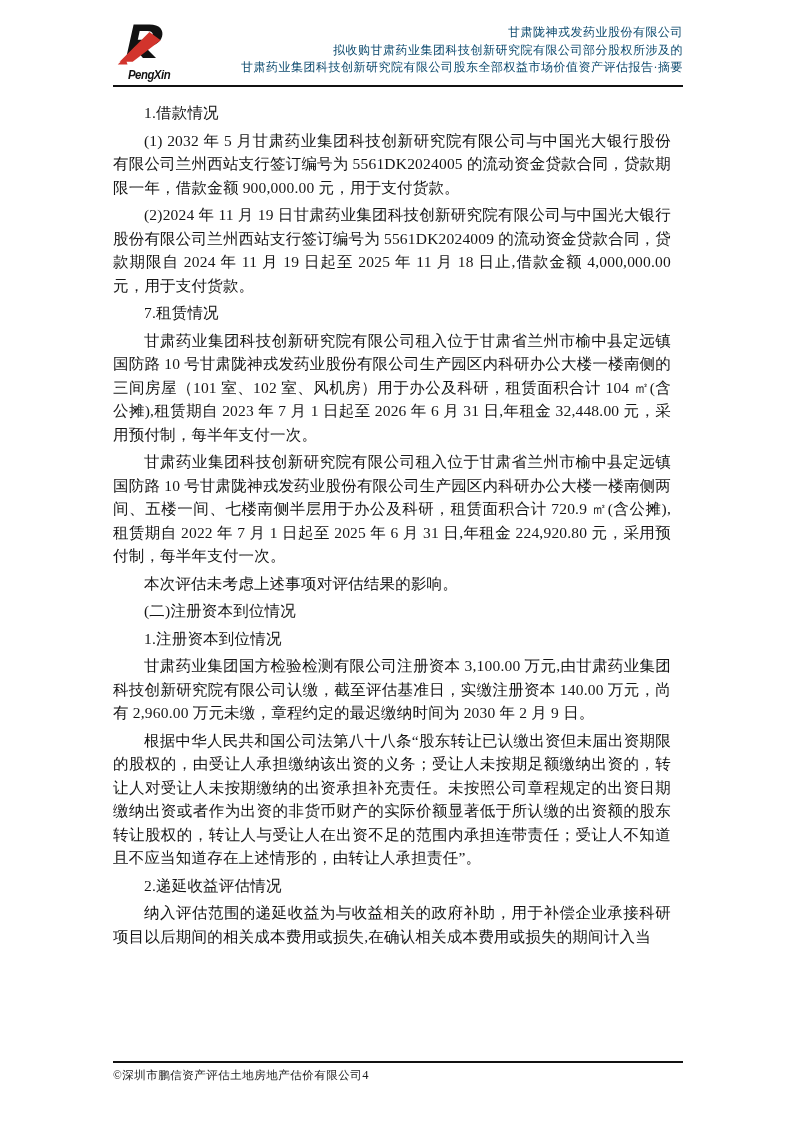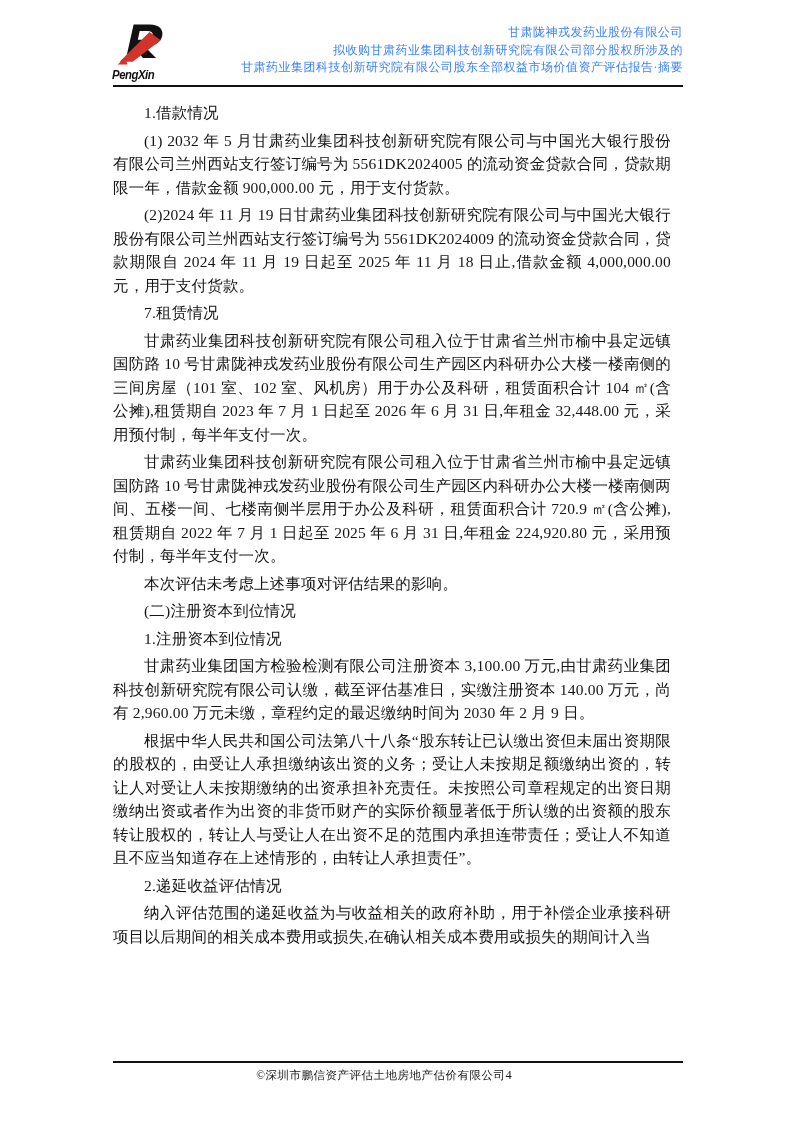--- a/index.html
+++ b/index.html
@@ -8,57 +8,57 @@
     width:793px;height:1122px;
     margin:0 auto;
     background:#ffffff;
     font-family:"Liberation Serif","DejaVu Serif",serif;
     color:#161616;
     overflow:hidden;
   }
   
   .logo{
     position:absolute;left:112px;top:20px;width:78px;
-    text-align:left;
+    text-align:center;
   }
   .logo svg{display:block;margin-left:2px;}
   .logo-text{
     font-family:"Liberation Sans","DejaVu Sans",sans-serif;
     font-weight:bold;font-style:italic;
     font-size:12px;letter-spacing:-0.5px;
     color:#121212;margin-top:-2px;
     transform:scaleX(0.95);transform-origin:left;
   }
   .header-titles{
     position:absolute;top:24px;right:110px;left:200px;
     text-align:right;
     font-size:12px;line-height:17.5px;
     letter-spacing:0.5px;
-    color:#3b82f6;
+    color:#0c4a6e;
   }
   .rule{position:absolute;left:113px;width:570px;height:2px;background:#111;}
   .header-rule{top:85px;}
   
   .doc-body{
     position:absolute;left:113px;top:101px;width:570px;
   }
   .para{
     margin:0 12px 4px 0;
     font-size:15.5px;
     line-height:23.5px;
     text-align:justify;
     text-indent:2em;
     letter-spacing:0.2px;
     color:#151515;
   }
   
   .footer-rule{top:1061px;}
   .footer-row{
     position:absolute;left:113px;top:1068px;width:570px;
-    display:flex;justify-content:center;align-items:flex-start;
+    display:flex;justify-content:flex-start;align-items:flex-start;
   }
   .footer-copyright{
     font-size:11.5px;letter-spacing:0.5px;color:#1b1b1b;
   }
   .page-number{
     font-size:12.5px;color:#1b1b1b;padding-right:28px;
   }
 </style>
 </head>
 <body>

